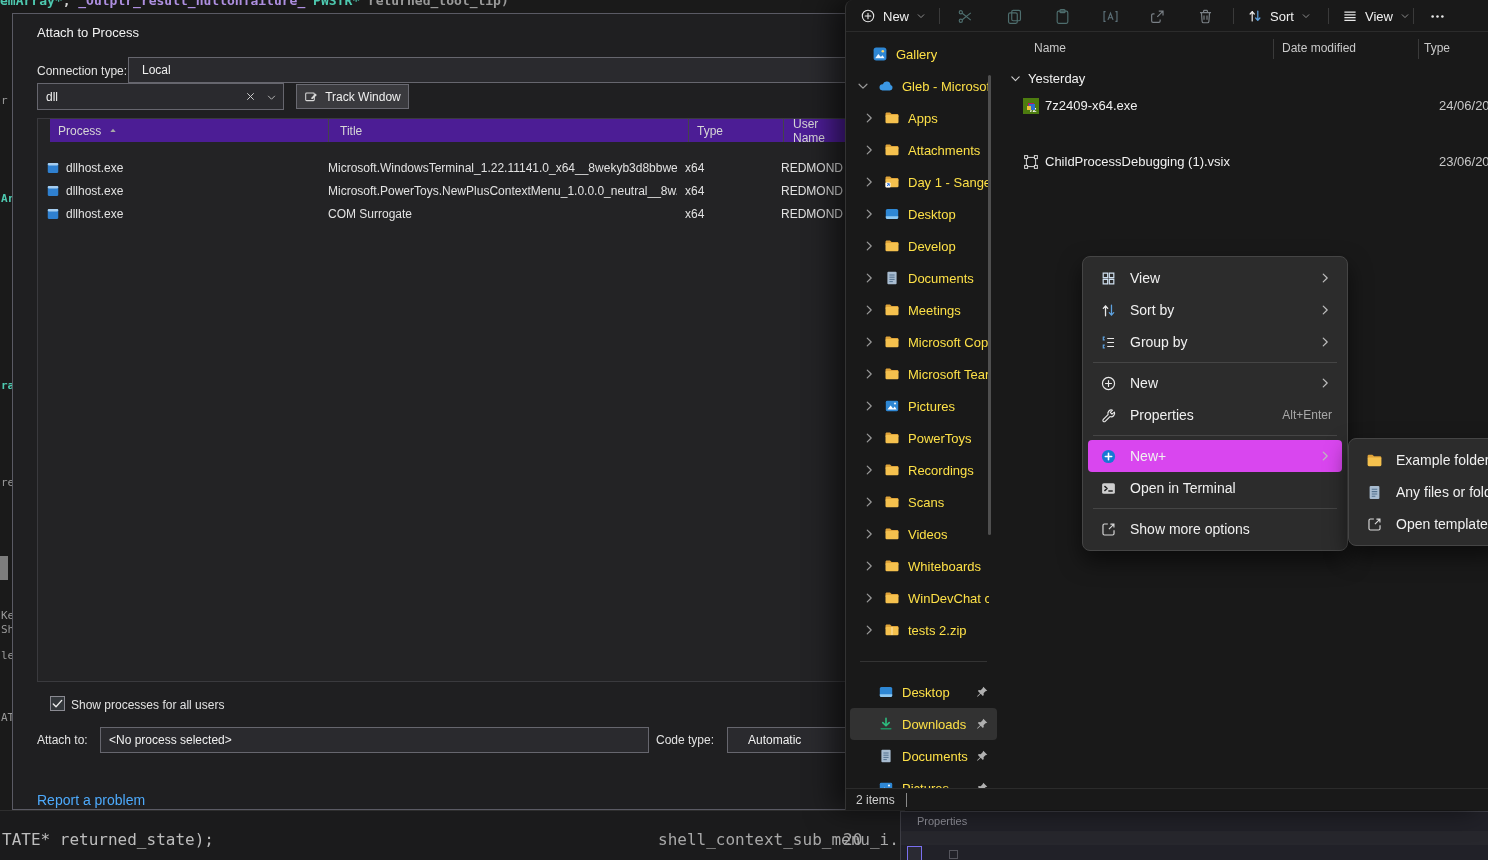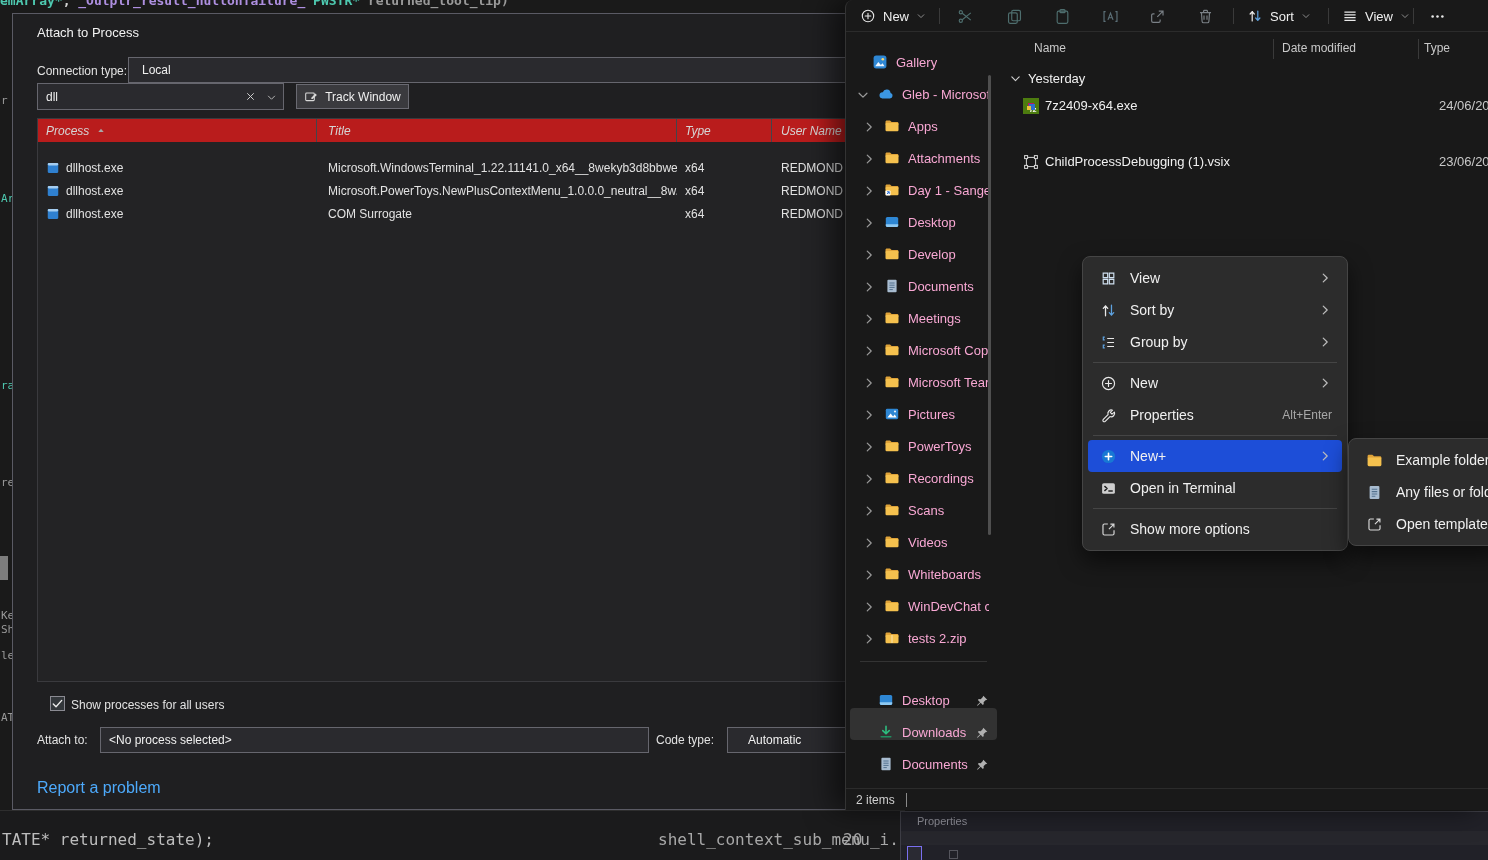--- a/index.html
+++ b/index.html
@@ -7,21 +7,21 @@
   #root { position:relative; width:1488px; height:860px; background:#1a1a1a; overflow:hidden;
           font-family:"Liberation Sans", sans-serif; color:#e8e8e8; }
   .abs { position:absolute; }
   .mono { font-family:"DejaVu Sans Mono", monospace; }
   svg { display:block; }
 
   
   #code-top { left:0; top:-7px; font-size:13px; white-space:nowrap; font-weight:bold; }
   .s-teal { color:#4ec9b0; } .s-plain { color:#d4d4d4; } .s-purple { color:#ae8fe0; } .s-gray { color:#9a9a9a; }
   .frag { left:1px; font-size:11px; line-height:12px; color:#9a9a9a; white-space:nowrap; }
-  .frag.teal { color:#4ec9b0; font-weight:normal; }
+  .frag.teal { color:#4ec9b0; font-weight:bold; }
   #edge-block { left:0; top:556px; width:8px; height:24px; background:#7d7d7d; }
 
   #band { left:0; top:810px; width:905px; height:50px; background:#1b1b1c; border-top:1px solid #2e2e2e; }
   .band-txt { top:19px; font-size:16px; color:#a8a8a8; white-space:nowrap; }
 
   #props { left:900px; top:811px; width:588px; height:49px; background:#212128;
            border-top:1px solid #3e3e46; border-left:1px solid #3e3e46; }
   #props .ttl { position:absolute; left:16px; top:3px; font-size:11px; color:#8f8f98; }
   #props .strip { position:absolute; left:0; top:19px; right:0; height:14px; background:#27272d; }
   #props .pbox { position:absolute; left:6px; top:34px; width:15px; height:15px; border:1px solid #7a6ff0; background:#2a2a33; }
@@ -33,46 +33,46 @@
   #dlg .title { left:24px; top:11px; font-size:13px; color:#f2f2f2; }
   .dlbl { color:#e2e2e2; font-size:12px; }
   .dbox { background:#2a2a2e; border:1px solid #66666e; color:#f0f0f0; font-size:12px; }
   #conn-combo { left:115px; top:43px; right:-2px; height:26px; line-height:24px; padding-left:13px; }
   #filter-box { left:24px; top:69px; width:247px; height:27px; }
   #filter-box input { position:absolute; left:8px; top:1px; width:190px; height:23px; background:transparent; border:0; outline:0;
                       color:#f0f0f0; font-size:12px; font-family:"Liberation Sans",sans-serif; }
   #track-btn { left:283px; top:70px; width:113px; height:25px; background:#3a3a3e; border:1px solid #6a6a72;
                display:flex; align-items:center; justify-content:center; gap:6px; color:#f0f0f0; }
   #ptable { left:24px; top:104px; width:calc(100% - 24px); height:564px; background:#232325; border:1px solid #3a3a3e; }
-  .thead { position:absolute; left:0; top:0; right:0; height:23px; background:#b91c1c; display:flex; color:#d6d6d6;font-style:italic; }
+  .thead { position:absolute; left:12px; top:0; right:0; height:23px; background:#4c1d95; display:flex; color:#d6d6d6; }
   .th { border-right:1px solid #44444a; display:flex; align-items:center; padding-left:8px; gap:8px; }
   .trow { position:absolute; left:0; right:0; height:23px; display:flex; align-items:center; color:#e2e2e2;margin-top:12px; }
   .tc { display:flex; align-items:center; overflow:hidden; white-space:nowrap; }
   .c1 { width:279px; padding-left:8px; gap:6px; } .c2 { width:360px; padding-left:11px; }
   .c3 { width:95px;  padding-left:8px; } .c4 { flex:1; padding-left:9px; }
   #chk { left:37px; top:682px; width:15px; height:15px; background:#33373b; border:1px solid #8a8a92; }
   #attach-input { left:87px; top:713px; width:549px; height:26px; padding-left:8px;
                   color:#f0f0f0; font-size:12px; font-family:"Liberation Sans",sans-serif; outline:0; }
   #codetype-combo { left:714px; top:713px; right:-2px; height:26px; line-height:24px; padding-left:20px; }
-  .link { color:#4daafc; font-size:16px; }
+  .link { color:#4daafc; font-size:14px;margin-top:13px; }
 
   
   #exp { left:845px; top:0; width:643px; height:810px; background:#191919; z-index:10;
          border-radius:8px 0 0 0; border-left:1px solid #333; box-shadow:-12px 0 28px rgba(0,0,0,.55); }
   #tb { position:absolute; left:0; top:0; right:0; height:32px; border-bottom:1px solid #2b2b2b; }
   .tbtn { position:absolute; top:3px; height:26px; display:flex; align-items:center; gap:7px;
           color:#f0f0f0; font-size:13px; border-radius:4px; padding:0 6px; }
   .tico { position:absolute; top:4px; width:26px; height:24px; display:flex; align-items:center; justify-content:center;
           background:transparent; border:0; }
   .tsep { position:absolute; top:8px; width:1px; height:16px; background:#3a3a3a; }
   .caret { color:#9a9a9a; }
 
   #sidebar { position:absolute; left:0; top:32px; width:155px; bottom:22px; padding-top:6px; overflow:hidden; }
-  .sbi { height:32px; display:flex; align-items:flex-end; margin:0 4px; padding:0 8px 0 12px;
-         border-radius:4px; font-size:13px; color:#f9a8d4; }
+  .sbi { height:32px; display:flex; align-items:center; margin:0 4px; padding:0 8px 0 12px;
+         border-radius:4px; font-size:13px; color:#fde047; }
   .sbi .chv { width:14px; height:14px; color:#9a9a9a; flex:0 0 14px; margin-right:8px; }
   .sbi .sic { width:16px; height:16px; flex:0 0 16px; margin-right:8px; }
   .sbi .lbl { white-space:nowrap; overflow:hidden; }
   .sbi.sel { background:#323232; }
   .sbi .pin { width:14px; height:14px; margin-left:auto; color:#b0b0b0; flex:0 0 14px; }
   .sdiv { height:30px; display:flex; align-items:center; padding:0 14px; }
   .sdiv i { display:block; width:100%; height:1px; background:#333; }
   #sscroll { position:absolute; left:142px; top:75px; width:3px; height:460px; background:#4f4f4f; border-radius:2px; z-index:3; }
 
   #fhead { position:absolute; left:155px; top:36px; right:0; height:26px; font-size:12px; color:#c9c9c9; }
@@ -95,21 +95,21 @@
   .sevenzip .yel { position:absolute; left:-1px; bottom:-1px; width:4px; height:4px; background:#e8c33a; }
 
   
   #cmenu { left:1082px; top:256px; width:266px; background:#2c2c2c; border:1px solid #454545; border-radius:8px;
            padding:5px 0; z-index:30; box-shadow:0 10px 22px rgba(0,0,0,.55); }
   .cmi { height:32px; display:flex; align-items:center; margin:0 5px; padding:0 10px 0 12px;
          border-radius:4px; font-size:14px; color:#f0f0f0; }
   .cmi .mi { width:17px; height:17px; margin-right:13px; flex:0 0 17px; }
   .cmi .mchev { width:14px; height:14px; margin-left:auto; color:#bdbdbd; }
   .cmi .short { margin-left:auto; font-size:12px; color:#a8a8a8; }
-  .cmi.hov { background:#1d4ed8; }
+  .cmi.hov { background:#d946ef; }
   .csep { height:1px; background:#454545; margin:4px 10px; }
   #smenu { left:1348px; top:438px; width:150px; background:#2c2c2c; border:1px solid #454545;
            border-radius:8px 0 0 8px; padding:5px 0; z-index:31; box-shadow:0 10px 22px rgba(0,0,0,.55); }
   #smenu .cmi { white-space:nowrap; }
 </style>
 </head>
 <body>
 
 <svg width="0" height="0" style="position:absolute">
   <defs>

